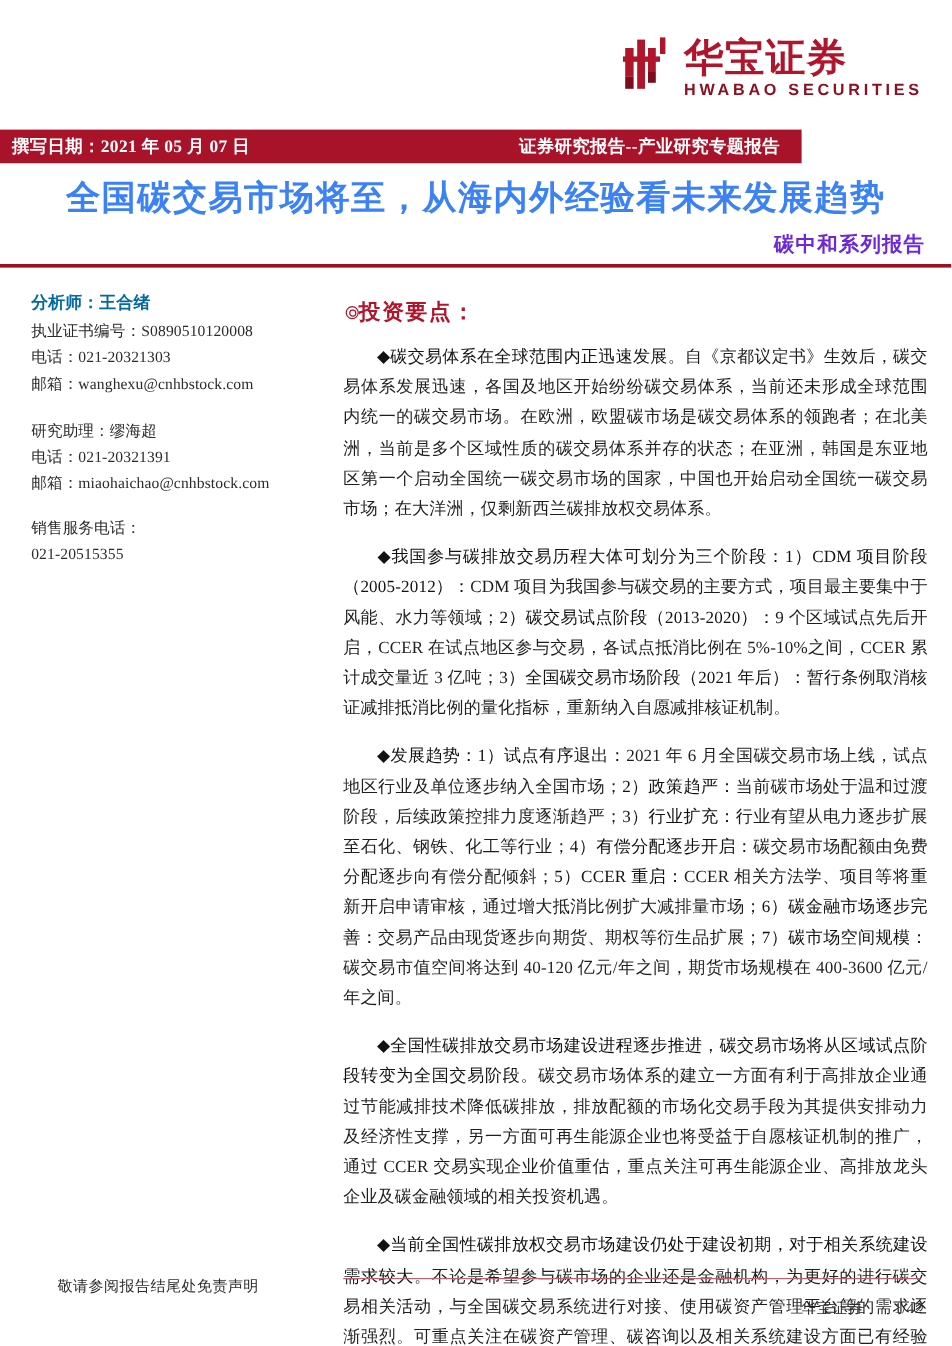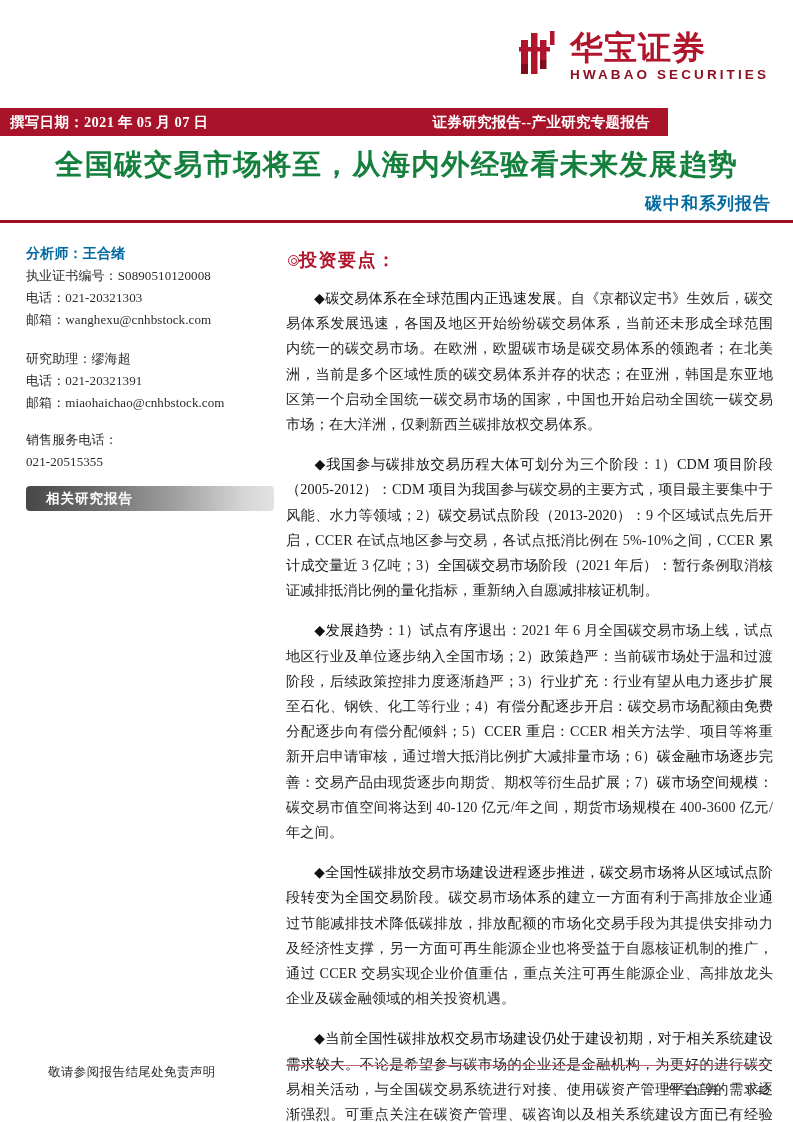--- a/index.html
+++ b/index.html
@@ -84,31 +84,31 @@
   
   .doc-title {
     position: absolute;
     top: 146px;
     left: 0;
     width: 793px;
     text-align: center;
     font-size: 28.5px;
     font-weight: bold;
     letter-spacing: 1.2px;
-    color: #15803d;
+    color: #3b82f6;
     font-family: "Liberation Serif", "DejaVu Serif", serif;
   }
   .doc-subtitle {
     position: absolute;
     top: 192px;
     right: 22px;
     font-size: 17px;
     font-weight: bold;
     letter-spacing: 1px;
-    color: #0369a1;
+    color: #6d28d9;
   }
 
   .rule-main {
     position: absolute;
     top: 220px;
     left: 0;
     width: 793px;
     height: 3px;
     background: #9d1020;
   }
@@ -271,23 +271,20 @@
 
     <div class="side-line">研究助理：缪海超</div>
     <div class="side-line">电话：021-20321391</div>
     <div class="side-line">邮箱：miaohaichao@cnhbstock.com</div>
 
     <div class="side-gap-sm"></div>
 
     <div class="side-line">销售服务电话：</div>
     <div class="side-line">021-20515355</div>
 
-    <div class="related-bar">
-      <span>相关研究报告</span>
-    </div>
   </div>
 
   <div class="main-col">
 
     <div class="points-header">
       <div class="circle-icon"></div>
       <div class="points-title">投资要点：</div>
     </div>
 
     <p class="para"><span class="ind"></span><b>◆碳交易体系在全球范围内正迅速发展。</b><span>自《京都议定书》生效后，碳交易体系发展迅速，各国及地区开始纷纷碳交易体系，当前还未形成全球范围内统一的碳交易市场。在欧洲，欧盟碳市场是碳交易体系的领跑者；在北美洲，当前是多个区域性质的碳交易体系并存的状态；在亚洲，韩国是东亚地区第一个启动全国统一碳交易市场的国家，中国也开始启动全国统一碳交易市场；在大洋洲，仅剩新西兰碳排放权交易体系。</span></p>

